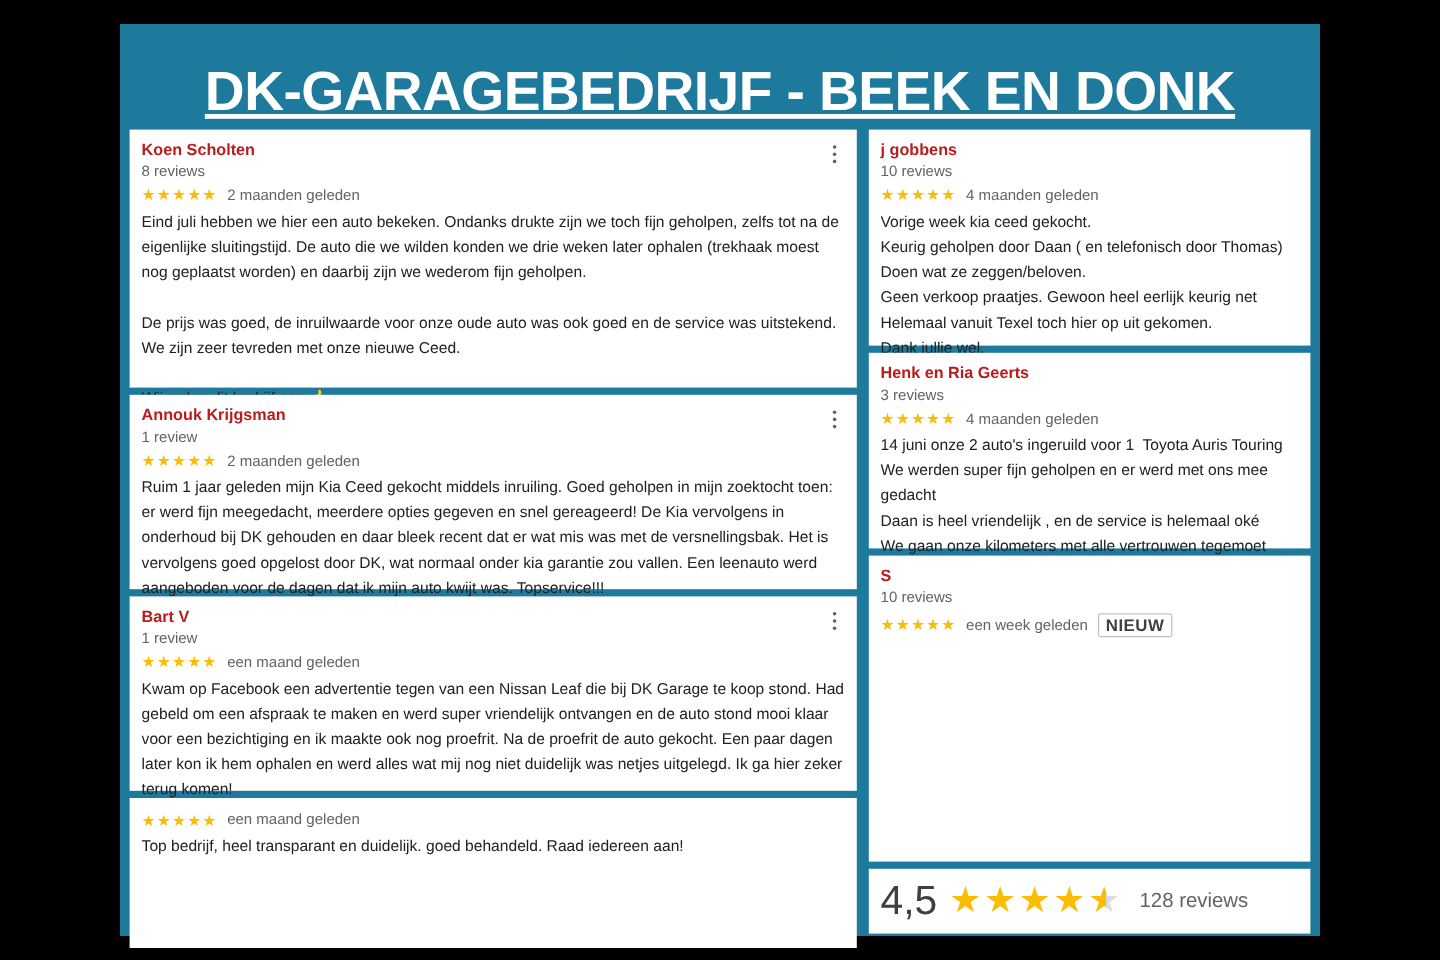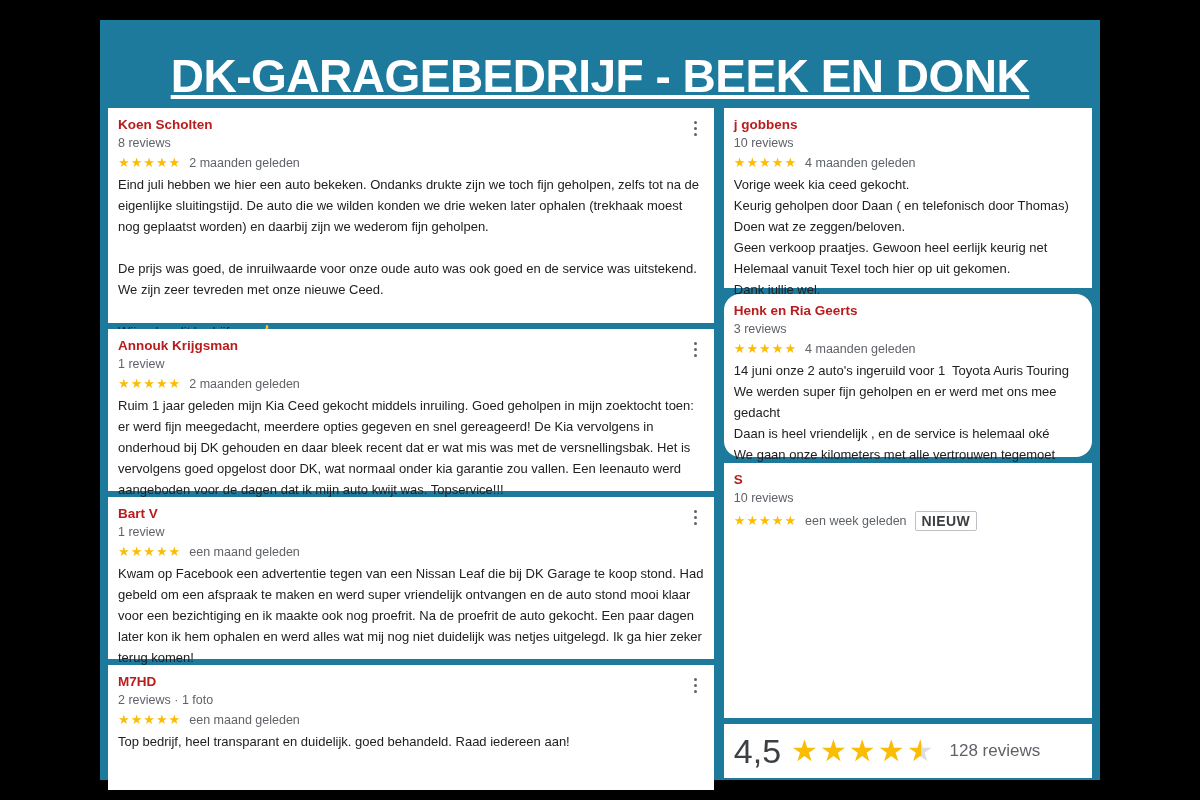--- a/index.html
+++ b/index.html
@@ -220,31 +220,20 @@
               </div>
           </div>
           <div class="rv-rating-row">
             <span class="stars">★★★★★</span>
             <span class="rv-age">een maand geleden</span>
           </div>
           <div class="rv-body">Kwam op Facebook een advertentie tegen van een Nissan Leaf die bij DK Garage te koop stond. Had gebeld om een afspraak te maken en werd super vriendelijk ontvangen en de auto stond mooi klaar voor een bezichtiging en ik maakte ook nog proefrit. Na de proefrit de auto gekocht. Een paar dagen later kon ik hem ophalen en werd alles wat mij nog niet duidelijk was netjes uitgelegd. Ik ga hier zeker terug komen!</div>
         </div>
 
         <div class="card" style="height:129px;">
-          <div class="rv-head">
-            <div>
-              <div class="rv-name">M7HD</div>
-              <div class="rv-meta">2 reviews · 1 foto</div>
-            </div>
-            <div class="kebab">
-                <i></i>
-                <i></i>
-                <i></i>
-              </div>
-          </div>
           <div class="rv-rating-row">
             <span class="stars">★★★★★</span>
             <span class="rv-age">een maand geleden</span>
           </div>
           <div class="rv-body">Top bedrijf, heel transparant en duidelijk. goed behandeld. Raad iedereen aan!</div>
         </div>
 
       </div>
 
       <div class="col col-right">
@@ -261,21 +250,21 @@
             <span class="rv-age">4 maanden geleden</span>
           </div>
           <div class="rv-body">Vorige week kia ceed gekocht.
 Keurig geholpen door Daan ( en telefonisch door Thomas)
 Doen wat ze zeggen/beloven.
 Geen verkoop praatjes. Gewoon heel eerlijk keurig net
 Helemaal vanuit Texel toch hier op uit gekomen.
 Dank jullie wel.</div>
         </div>
 
-        <div class="card" style="height:163px;border-radius:16px;">
+        <div class="card" style="height:163px;">
           <div class="rv-head">
             <div>
               <div class="rv-name">Henk en Ria Geerts</div>
               <div class="rv-meta">3 reviews</div>
             </div>
           </div>
           <div class="rv-rating-row">
             <span class="stars">★★★★★</span>
             <span class="rv-age">4 maanden geleden</span>
           </div>

